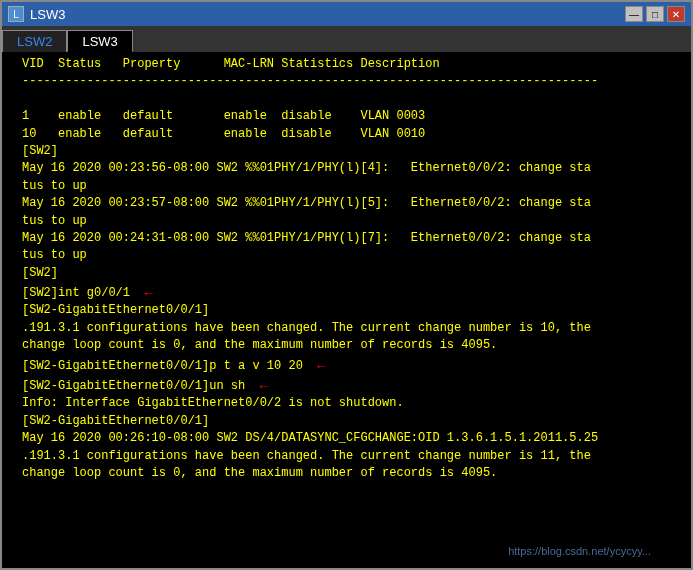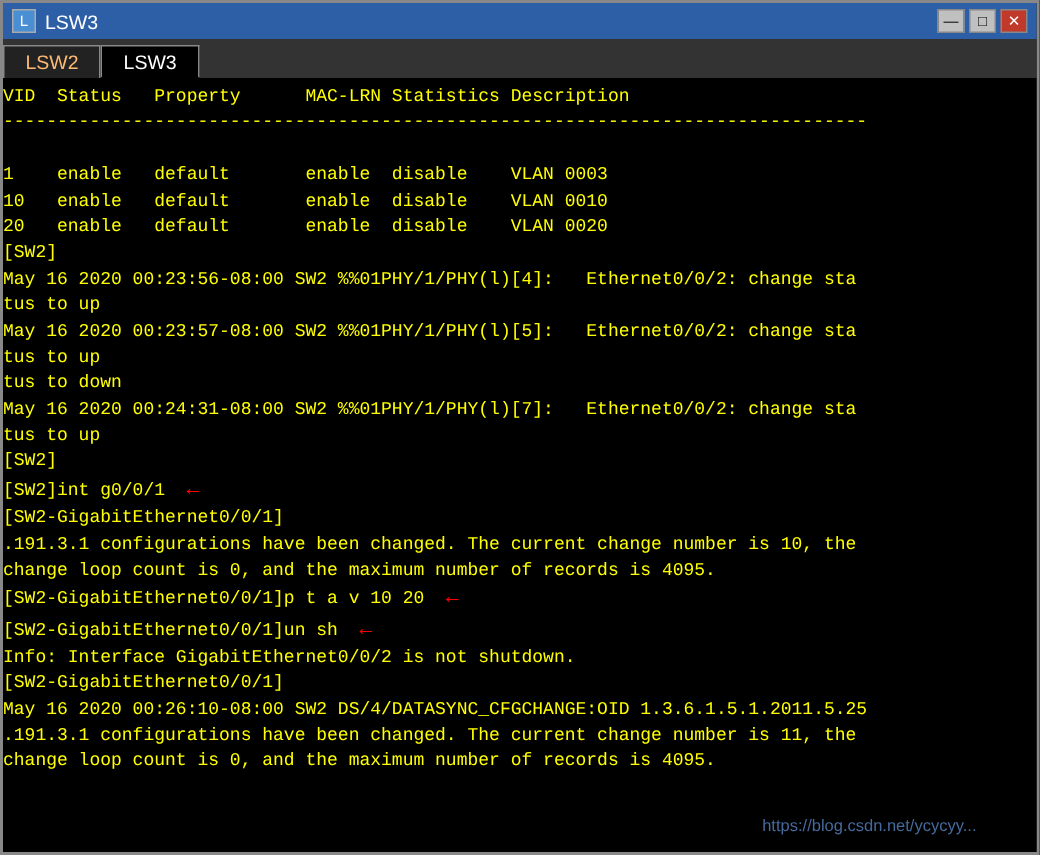--- a/index.html
+++ b/index.html
@@ -74,37 +74,37 @@
       font-family: Arial, sans-serif;
       border-top: 1px solid #888;
       border-left: 1px solid #888;
       border-right: 1px solid #888;
       height: 22px;
       display: flex; align-items: center;
     }
 
     .tab-inactive {
       background: #222;
-      color: #fdba74;
+      color: #3b82f6;
       margin-top: 28px;
     }
 
     .tab-active {
       background: #000;
       color: #fff;
       border-bottom: 1px solid #000;
     }
 
     .terminal {
       flex: 1;
       background: #000;
       color: #ffff00;
       font-size: 12px;
       font-family: 'Courier New', Courier, monospace;
-      padding: 4px 0;
+      padding: 4px 20px;
       overflow-y: auto;
       line-height: 1.45;
       position: relative;
     }
 
     .terminal::-webkit-scrollbar { width: 12px; }
     .terminal::-webkit-scrollbar-track { background: #444; }
     .terminal::-webkit-scrollbar-thumb { background: #888; border: 1px solid #555; }
 
     .line { white-space: pre-wrap; word-break: break-all; }
@@ -149,27 +149,25 @@
       <span>LSW3</span>
     </div>
   </div>
 
   <div class="terminal">
     <div class="line">VID  Status   Property      MAC-LRN Statistics Description</div>
     <div class="line">--------------------------------------------------------------------------------</div>
     <div class="line">&nbsp;</div>
     <div class="line">1    enable   default       enable  disable    VLAN 0003</div>
     <div class="line">10   enable   default       enable  disable    VLAN 0010</div>
-    <div class="line">20   enable   default       enable  disable    VLAN 0020</div>
     <div class="line">[SW2]</div>
     <div class="line">May 16 2020 00:23:56-08:00 SW2 %%01PHY/1/PHY(l)[4]:   Ethernet0/0/2: change sta</div>
     <div class="line">tus to up</div>
     <div class="line">May 16 2020 00:23:57-08:00 SW2 %%01PHY/1/PHY(l)[5]:   Ethernet0/0/2: change sta</div>
     <div class="line">tus to up</div>
-    <div class="line">tus to down</div>
     <div class="line">May 16 2020 00:24:31-08:00 SW2 %%01PHY/1/PHY(l)[7]:   Ethernet0/0/2: change sta</div>
     <div class="line">tus to up</div>
     <div class="line">[SW2]</div>
     <div class="line">[SW2]int g0/0/1  <span class="red-arrow">←</span></div>
     <div class="line">[SW2-GigabitEthernet0/0/1]</div>
     <div class="line">.191.3.1 configurations have been changed. The current change number is 10, the</div>
     <div class="line">change loop count is 0, and the maximum number of records is 4095.</div>
     <div class="line">[SW2-GigabitEthernet0/0/1]p t a v 10 20  <span class="red-arrow">←</span></div>
     <div class="line">[SW2-GigabitEthernet0/0/1]un sh  <span class="red-arrow">←</span></div>
     <div class="line">Info: Interface GigabitEthernet0/0/2 is not shutdown.</div>

